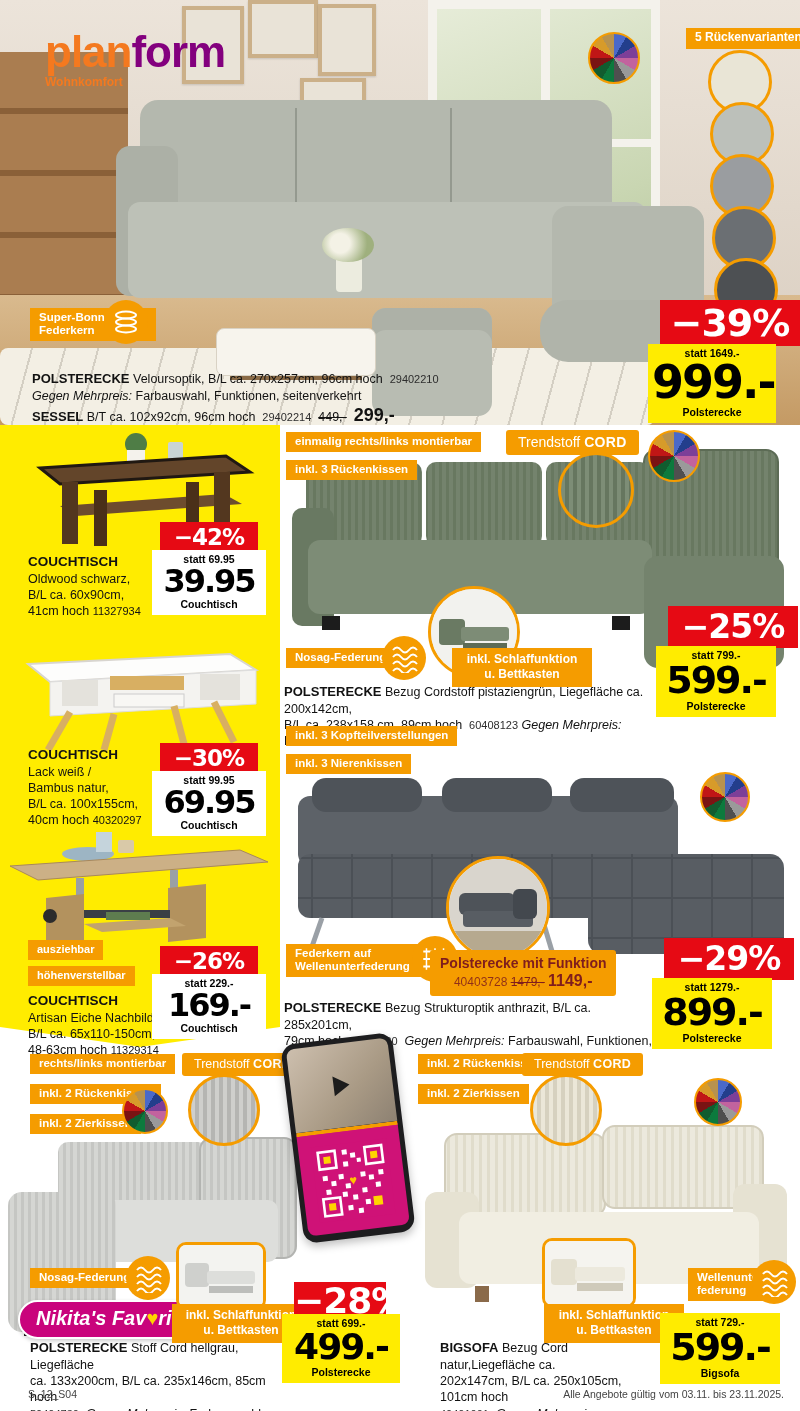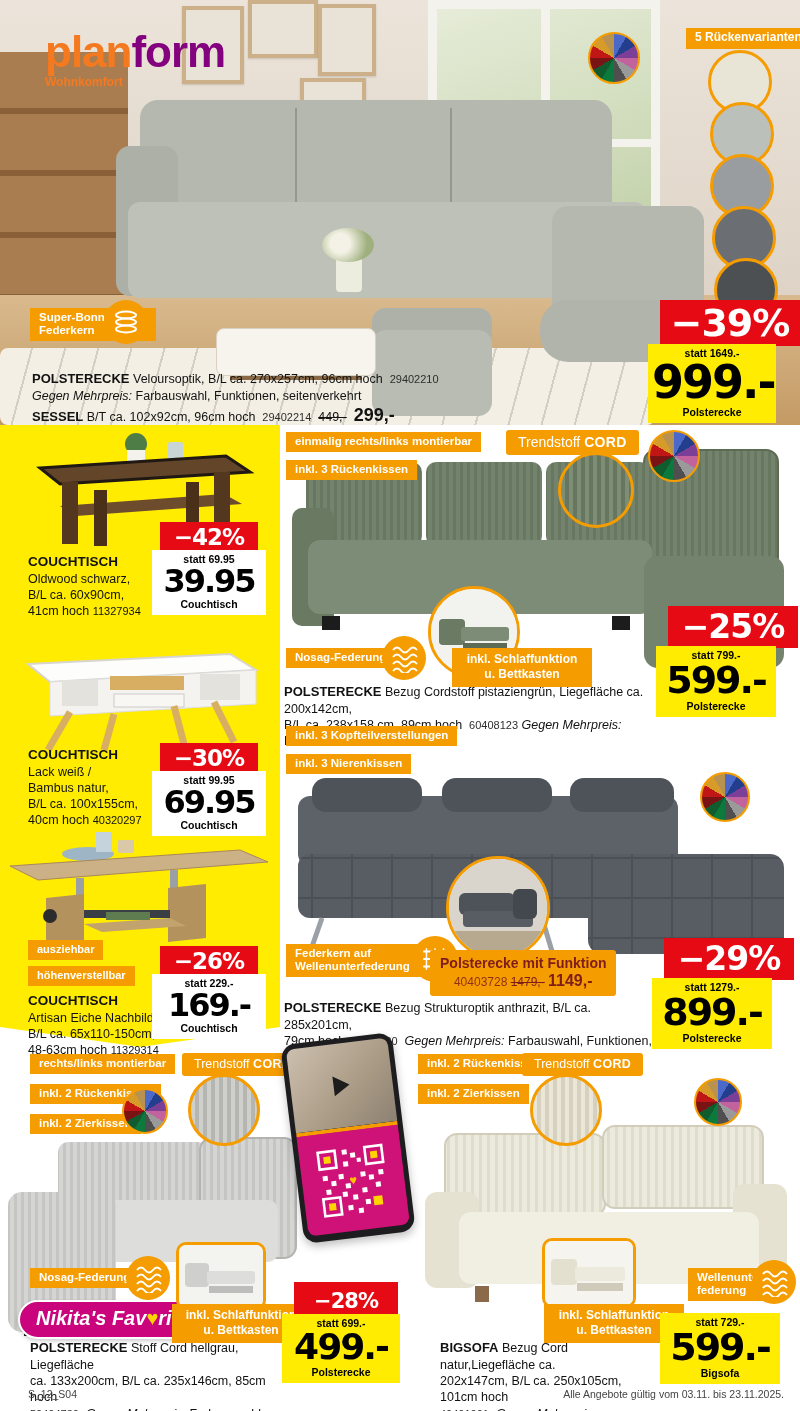--- a/index.html
+++ b/index.html
@@ -33,21 +33,21 @@
   .ptag .plabel{font-size:10.5px;font-weight:700;}
   .ptag.lg{width:152px;}
   .ptag.lg .red{left:12px;width:140px;height:46px;font-size:38px;line-height:46px;}
   .ptag.lg .box{left:0;top:44px;width:120px;}
   .ptag.lg .amount{font-size:46px;}
   .ptag.md{width:142px;}
   .ptag.md .red{left:12px;width:130px;height:42px;font-size:33px;line-height:42px;}
   .ptag.md .box{left:0;top:40px;width:112px;}
   .ptag.md .amount{font-size:38px;}
   .ptag.sm{width:124px;}
-  .ptag.sm .red{left:12px;width:104px;height:38px;font-size:21px;line-height:38px;}
+  .ptag.sm .red{left:12px;width:92px;height:38px;font-size:36px;line-height:38px;}
   .ptag.sm .box{left:0;top:32px;width:110px;}
   .ptag.sm .amount{font-size:36px;}
   .ptag.tbl{width:106px;}
   .ptag.tbl .red{left:8px;width:98px;height:30px;font-size:23px;line-height:30px;}
   .ptag.tbl .box{left:0;top:28px;width:106px;background:#fff;}
   .ptag.tbl .amount{font-size:32px;}
   .ptag.noRed .box{top:0;}
   
   .desc{position:absolute;font-size:12.5px;line-height:1.3;color:#121212;}
   .desc b{font-size:13px;}

